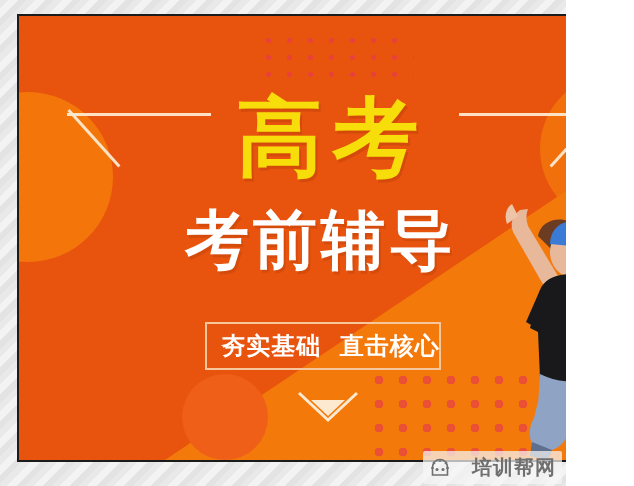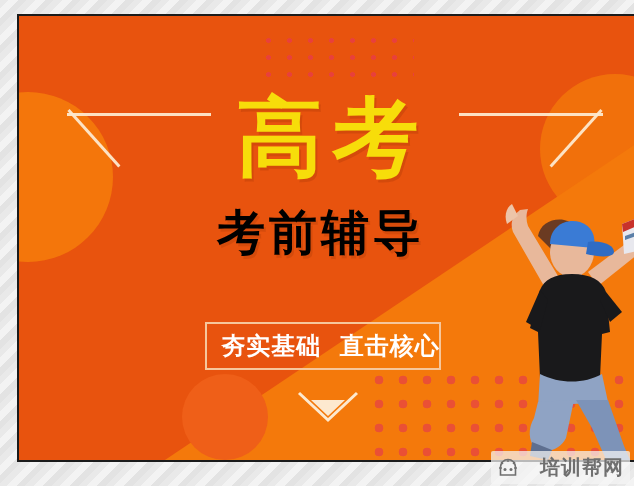--- a/index.html
+++ b/index.html
@@ -10,21 +10,21 @@
   body {
     width: 634px;
     height: 486px;
     font-family: "Liberation Sans", "DejaVu Sans", sans-serif;
     overflow: hidden;
   }
 
   
   #page {
     position: relative;
-    width: 634px;
+    width: 566px;
     height: 486px;
     background:
       repeating-linear-gradient(135deg,
         #e9e9e9 0px, #e9e9e9 6px,
         #f3f3f3 6px, #f3f3f3 13px,
         #e3e3e3 13px, #e3e3e3 19px),
       #ededed;
     overflow: hidden;
   }
 
@@ -154,24 +154,24 @@
     text-indent: 10px;
     font-family: "DejaVu Sans", "Liberation Sans", sans-serif;
     text-shadow: 2px 3px 0 rgba(120,35,0,.18);
   }
   #headline-sub {
     position: absolute;
     left: 0;
     top: 192px;
     width: 600px;
     text-align: center;
-    font-size: 48px;
+    font-size: 64px;
     line-height: 1;
     font-weight: bold;
-    color: #000000;
+    color: #ffffff;
     letter-spacing: 4px;
     text-indent: 4px;
     font-family: "DejaVu Sans", "Liberation Sans", sans-serif;
     text-shadow: 2px 3px 0 rgba(120,35,0,.16);
   }
 
   
   #tagline-box {
     position: absolute;
     left: 186px;

